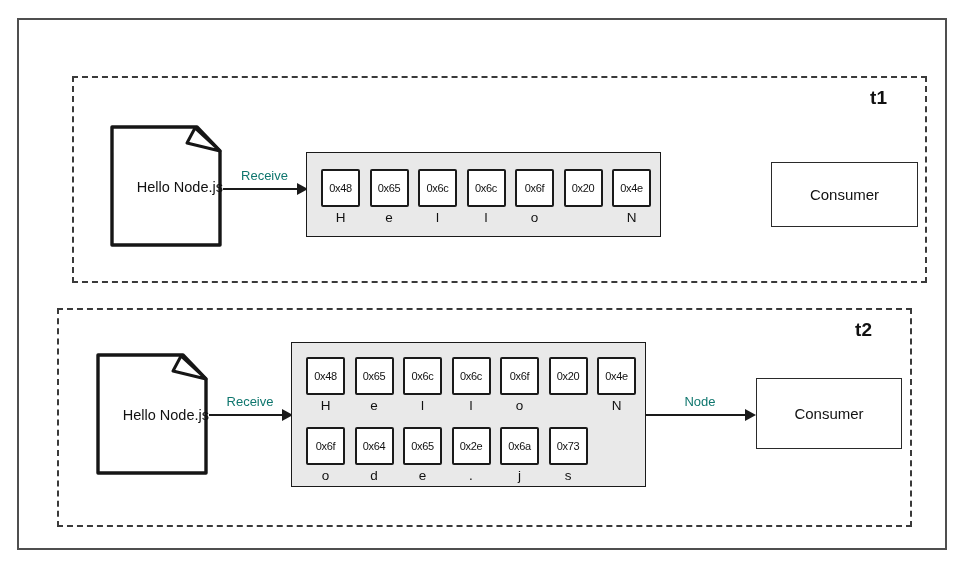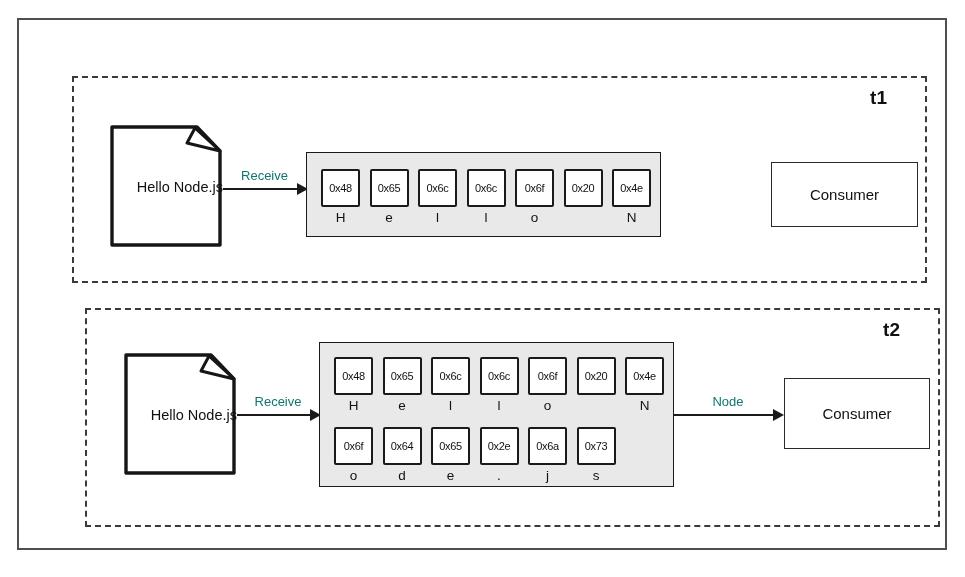--- a/index.html
+++ b/index.html
@@ -21,21 +21,21 @@
     border: 2px solid #4f4f4f;
     box-sizing: border-box;
     background: #fff;
   }
   .frame {
     position: absolute;
     border: 2px dashed #3a3a3a;
     box-sizing: border-box;
   }
   .frame-t1 { left: 53px; top: 56px;  width: 855px; height: 207px; }
-  .frame-t2 { left: 66px; top: 288px; width: 855px; height: 219px; }
+  .frame-t2 { left: 38px; top: 288px; width: 855px; height: 219px; }
   .frame-label {
     position: absolute; top: 9px; right: 38px;
     font-size: 19px; font-weight: 600; color: #111;
   }
   
   .file-icon { position: absolute; width: 114px; height: 124px; }
   .frame-t1 .file-icon { left: 35px; top: 46px; }
   .frame-t2 .file-icon { left: 36px; top: 42px; }
   .file-icon svg { display: block; width: 100%; height: 100%; }
   .file-label {

